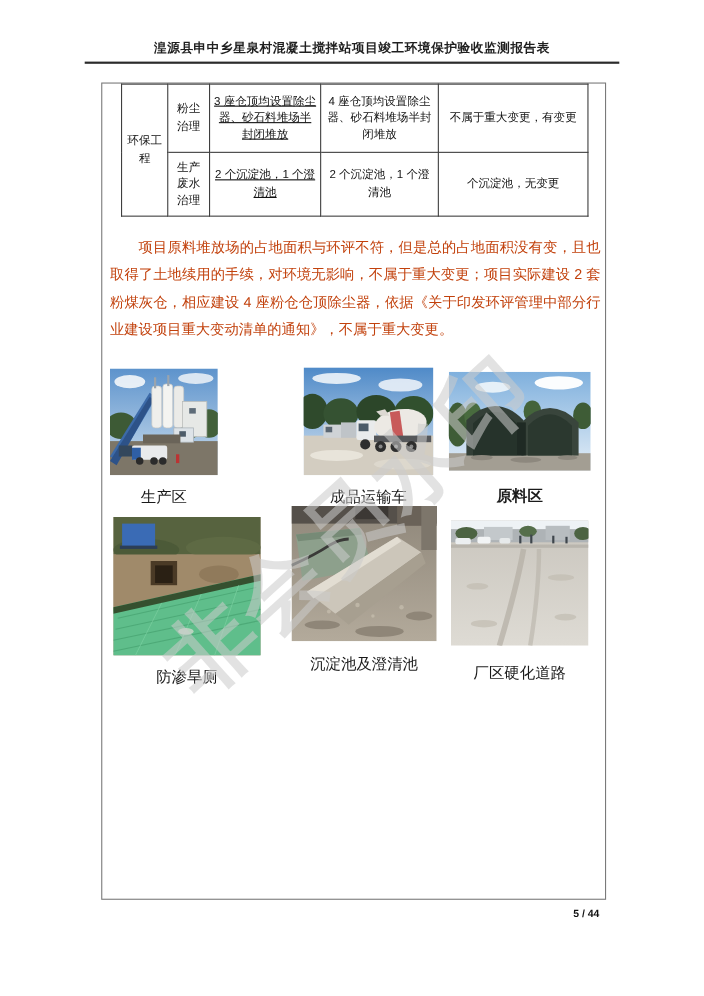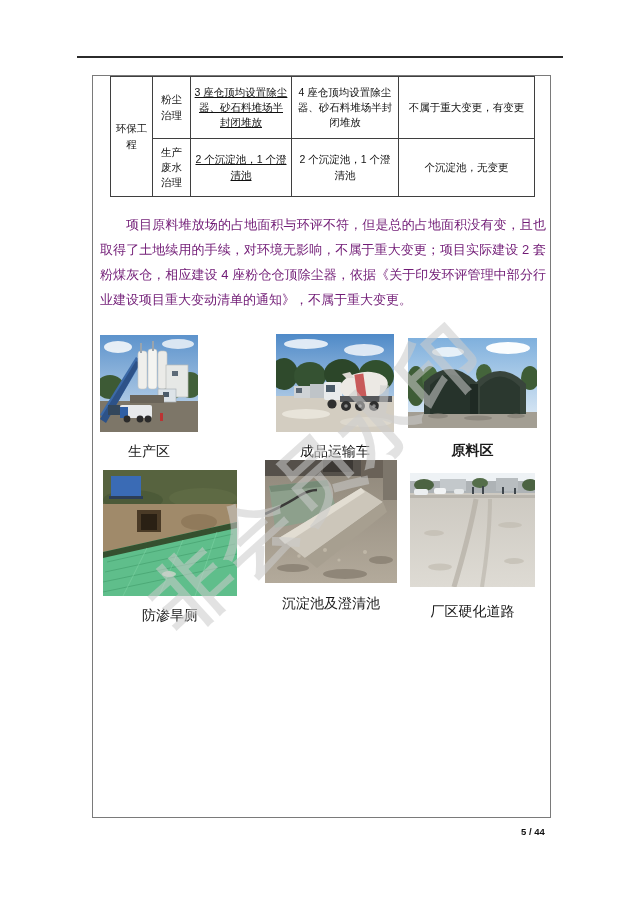--- a/index.html
+++ b/index.html
@@ -43,21 +43,21 @@
   .col-design{ width:101px;text-decoration:underline; }
   .col-actual{ width:107px; }
   .col-remark{ width:136px; }
   .row-dust  { height:62px; }
   .row-water { height:58px; }
 
   
   .body-paragraph {
     position:absolute; left:100px; top:212px; width:446px;
     font-size:13px; line-height:25px; text-align:justify;
-    text-indent:2em; color:#701a75;
+    text-indent:2em; color:#c2410c;
   }
 
   
   figure { position:absolute; margin:0; }
   figure svg { display:block; }
   figcaption {
     text-align:center; font-size:14px; color:#1a1a1a; margin-top:11px;
     white-space:nowrap;
   }
   .f1 { left:100px; top:335px; }
@@ -83,20 +83,21 @@
   .page-num {
     position:absolute; top:826px; left:498px; width:70px;
     text-align:center; font-size:9.5px; font-weight:bold; color:#111;
   }
 </style>
 </head>
 <body>
 
 <div class="page">
 
+  <div class="doc-title">湟源县申中乡星泉村混凝土搅拌站项目竣工环境保护验收监测报告表</div>
   <div class="title-rule"></div>
 
   <div class="outer-box"></div>
 
   <table class="env-table">
     <tbody>
       <tr class="row-dust">
         <th class="col-group" rowspan="2">环保工程</th>
         <td class="col-item">粉尘治理</td>
         <td class="col-design">3 座仓顶均设置除尘器、砂石料堆场半封闭堆放</td>

